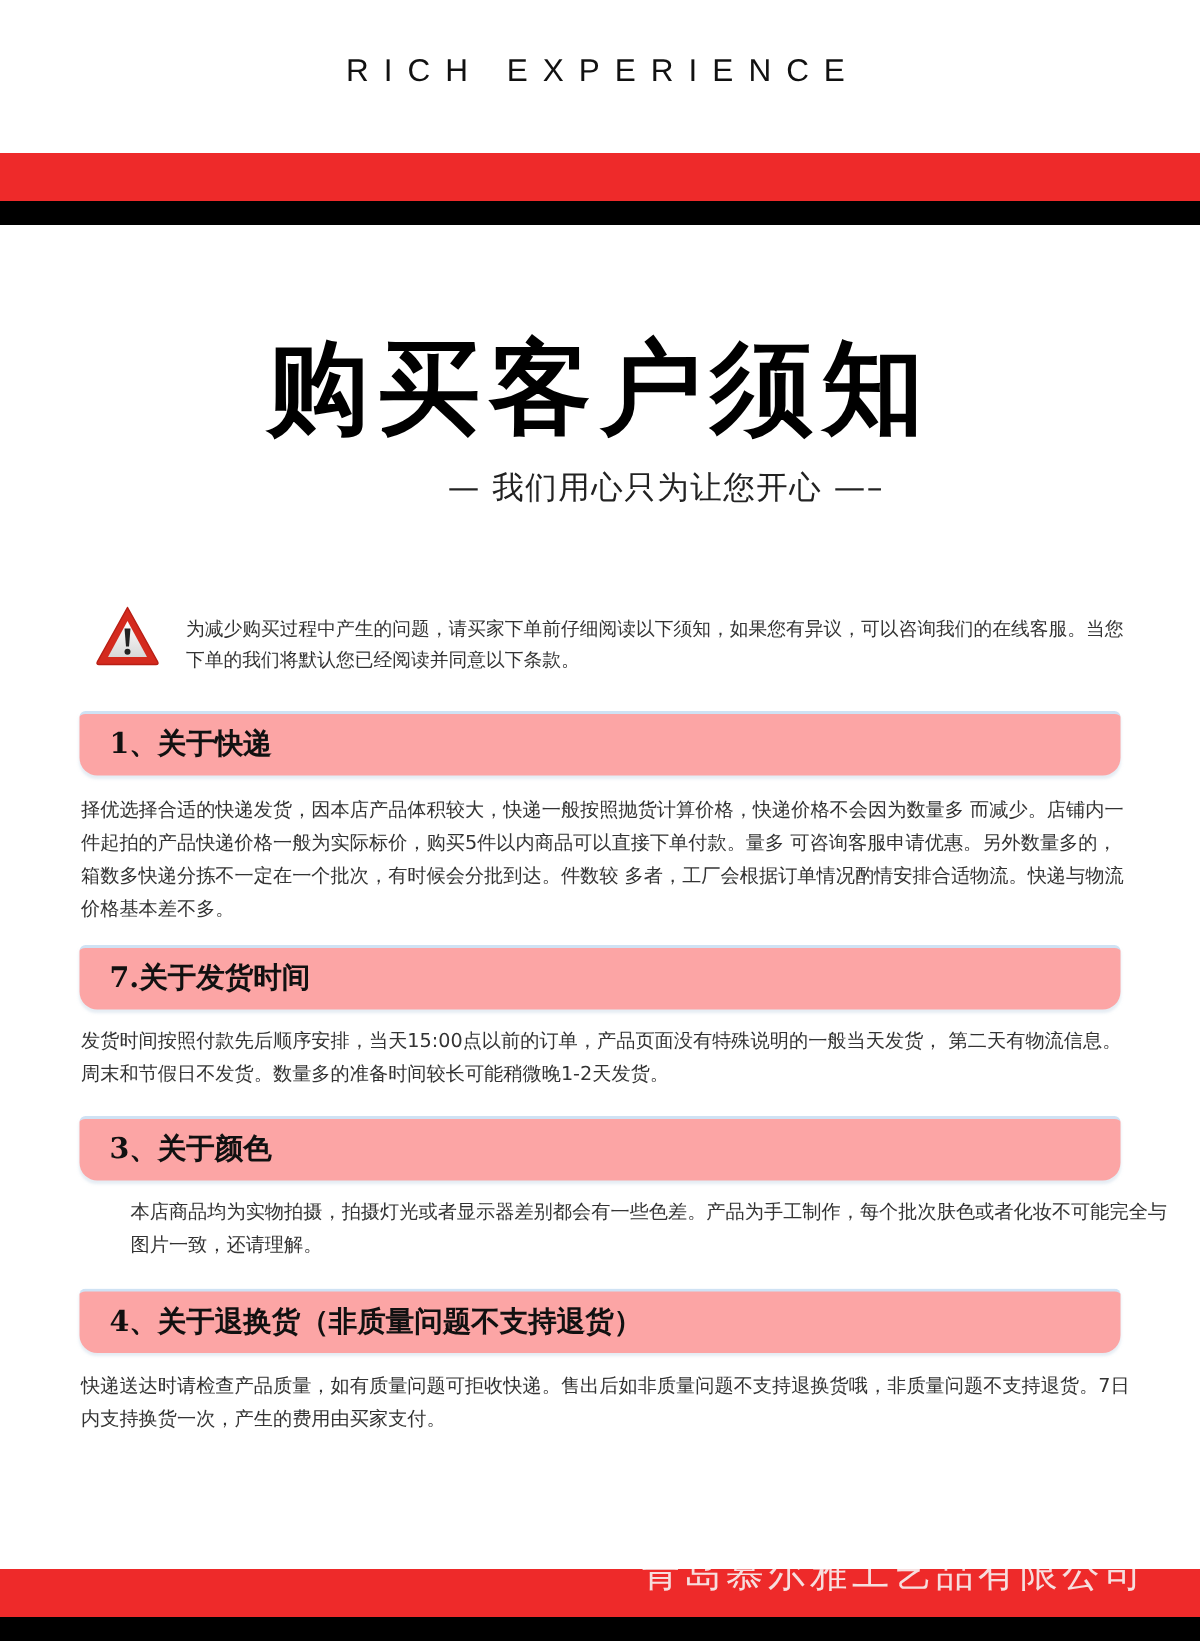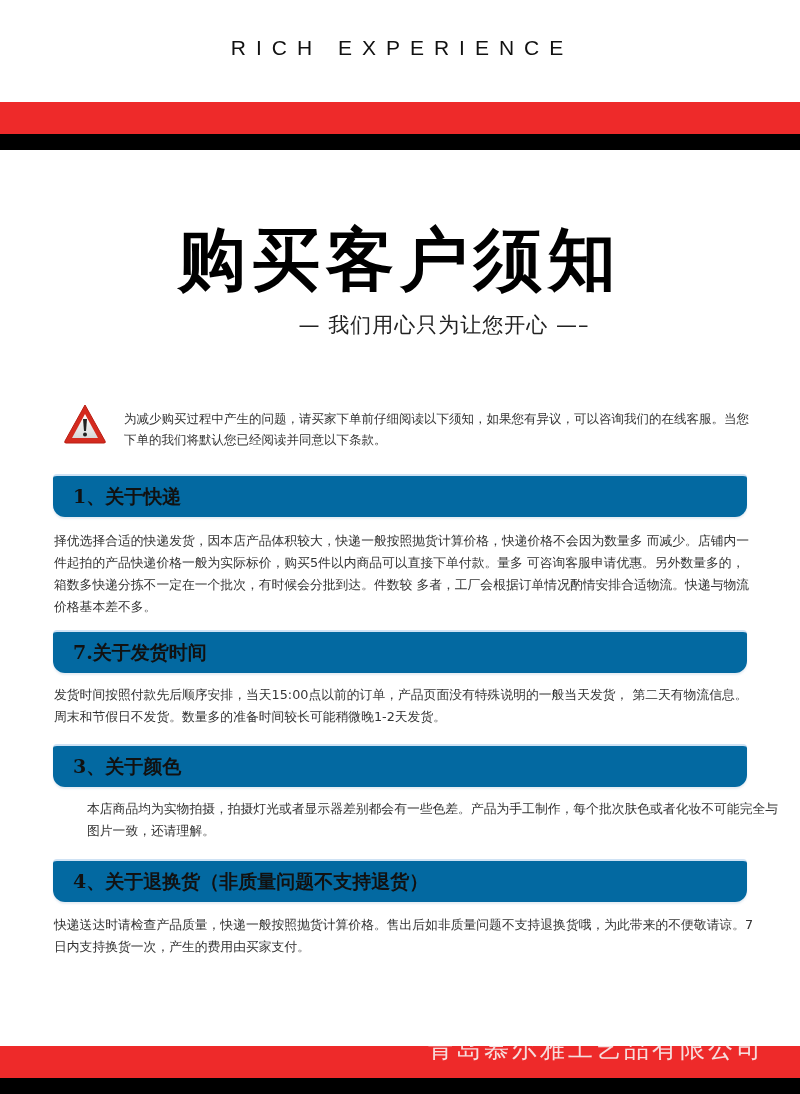--- a/index.html
+++ b/index.html
@@ -24,21 +24,21 @@
       font-family: "DejaVu Sans", sans-serif; font-size: 21px; color: #222; letter-spacing: 1px; padding-left: 44px;
     }
     .intro { position: absolute; top: 402px; left: 62px; width: 700px; }
     .warn-icon { position: absolute; left: 0; top: 0; width: 46px; height: 44px; }
     .intro-text {
       position: absolute; left: 62px; top: 6px; width: 630px;
       font-size: 12.5px; line-height: 21px; color: #333;
     }
     .section-bar {
       position: absolute; left: 53px; width: 694px; height: 43px;
-      background: #0369a1; border-top: 2px solid #cfe2f4;
+      background: #fca5a5; border-top: 2px solid #cfe2f4;
       border-radius: 4px 4px 12px 12px; box-sizing: border-box;
       box-shadow: 0 2px 2px rgba(180,200,220,0.35);
       text-decoration: underline;
     }
     .section-title {
       position: absolute; left: 20px; top: 7px;
       font-family: "DejaVu Serif", "Liberation Serif", serif; font-weight: bold;
       font-size: 19px; color: #111; line-height: 26px;
     }
     .para {
@@ -93,19 +93,19 @@
 <div class="para" style="top:684px;">发货时间按照付款先后顺序安排，当天15:00点以前的订单，产品页面没有特殊说明的一般当天发货， 第二天有物流信息。周末和节假日不发货。数量多的准备时间较长可能稍微晚1-2天发货。</div>
 
 <div class="section-bar" style="top:744px;padding-left:31px;">
   <div class="section-title">3、关于颜色</div>
 </div>
 <div class="para" style="top:798px;margin-left:33px;">本店商品均为实物拍摄，拍摄灯光或者显示器差别都会有一些色差。产品为手工制作，每个批次肤色或者化妆不可能完全与图片一致，还请理解。</div>
 
 <div class="section-bar" style="top:859px;">
   <div class="section-title">4、关于退换货（非质量问题不支持退货）</div>
 </div>
-<div class="para" style="top:914px;">快递送达时请检查产品质量，快递一般按照抛货计算价格。售出后如非质量问题不支持退换货哦，为此带来的不便敬请谅。7日内支持换货一次，产生的费用由买家支付。</div>
+<div class="para" style="top:914px;">快递送达时请检查产品质量，如有质量问题可拒收快递。售出后如非质量问题不支持退换货哦，非质量问题不支持退货。7日内支持换货一次，产生的费用由买家支付。</div>
 
 <div class="band-red" style="top:1046px;height:32px;"></div>
 <div class="band-black" style="top:1078px;height:16px;"></div>
 <div style="position:absolute;top:1046px;left:0;width:800px;height:32px;overflow:hidden;">
   <div class="footer-company" style="top:-14px;">青岛慕尔雅工艺品有限公司</div>
 </div>
 
 </body></html>

